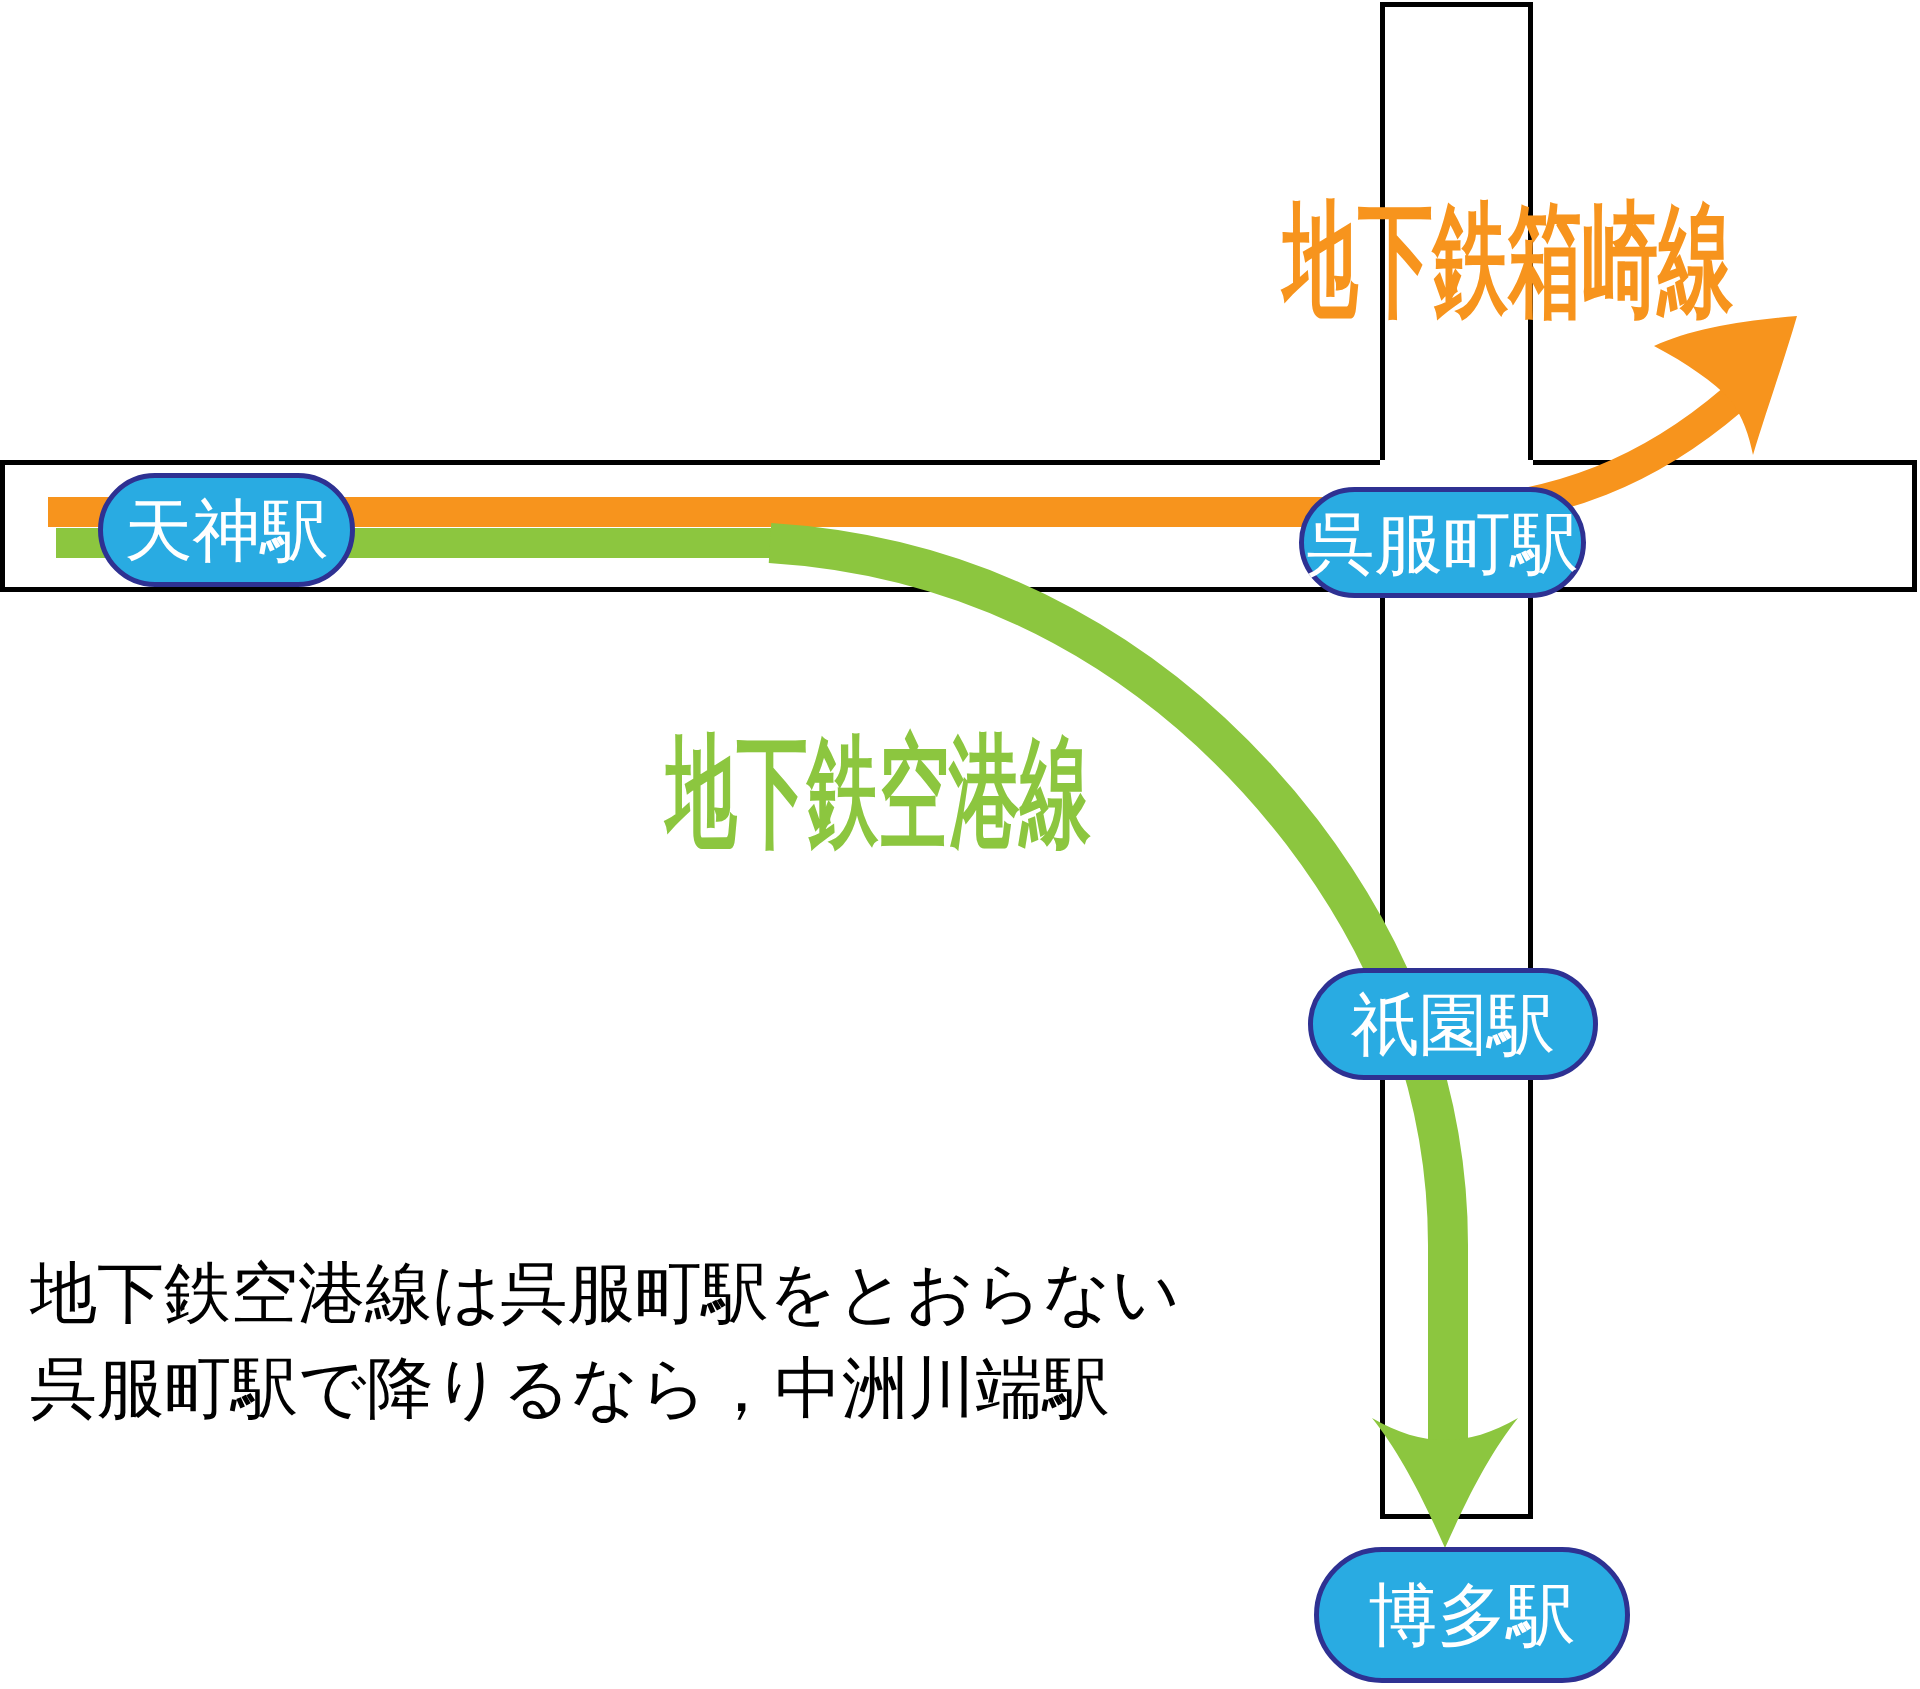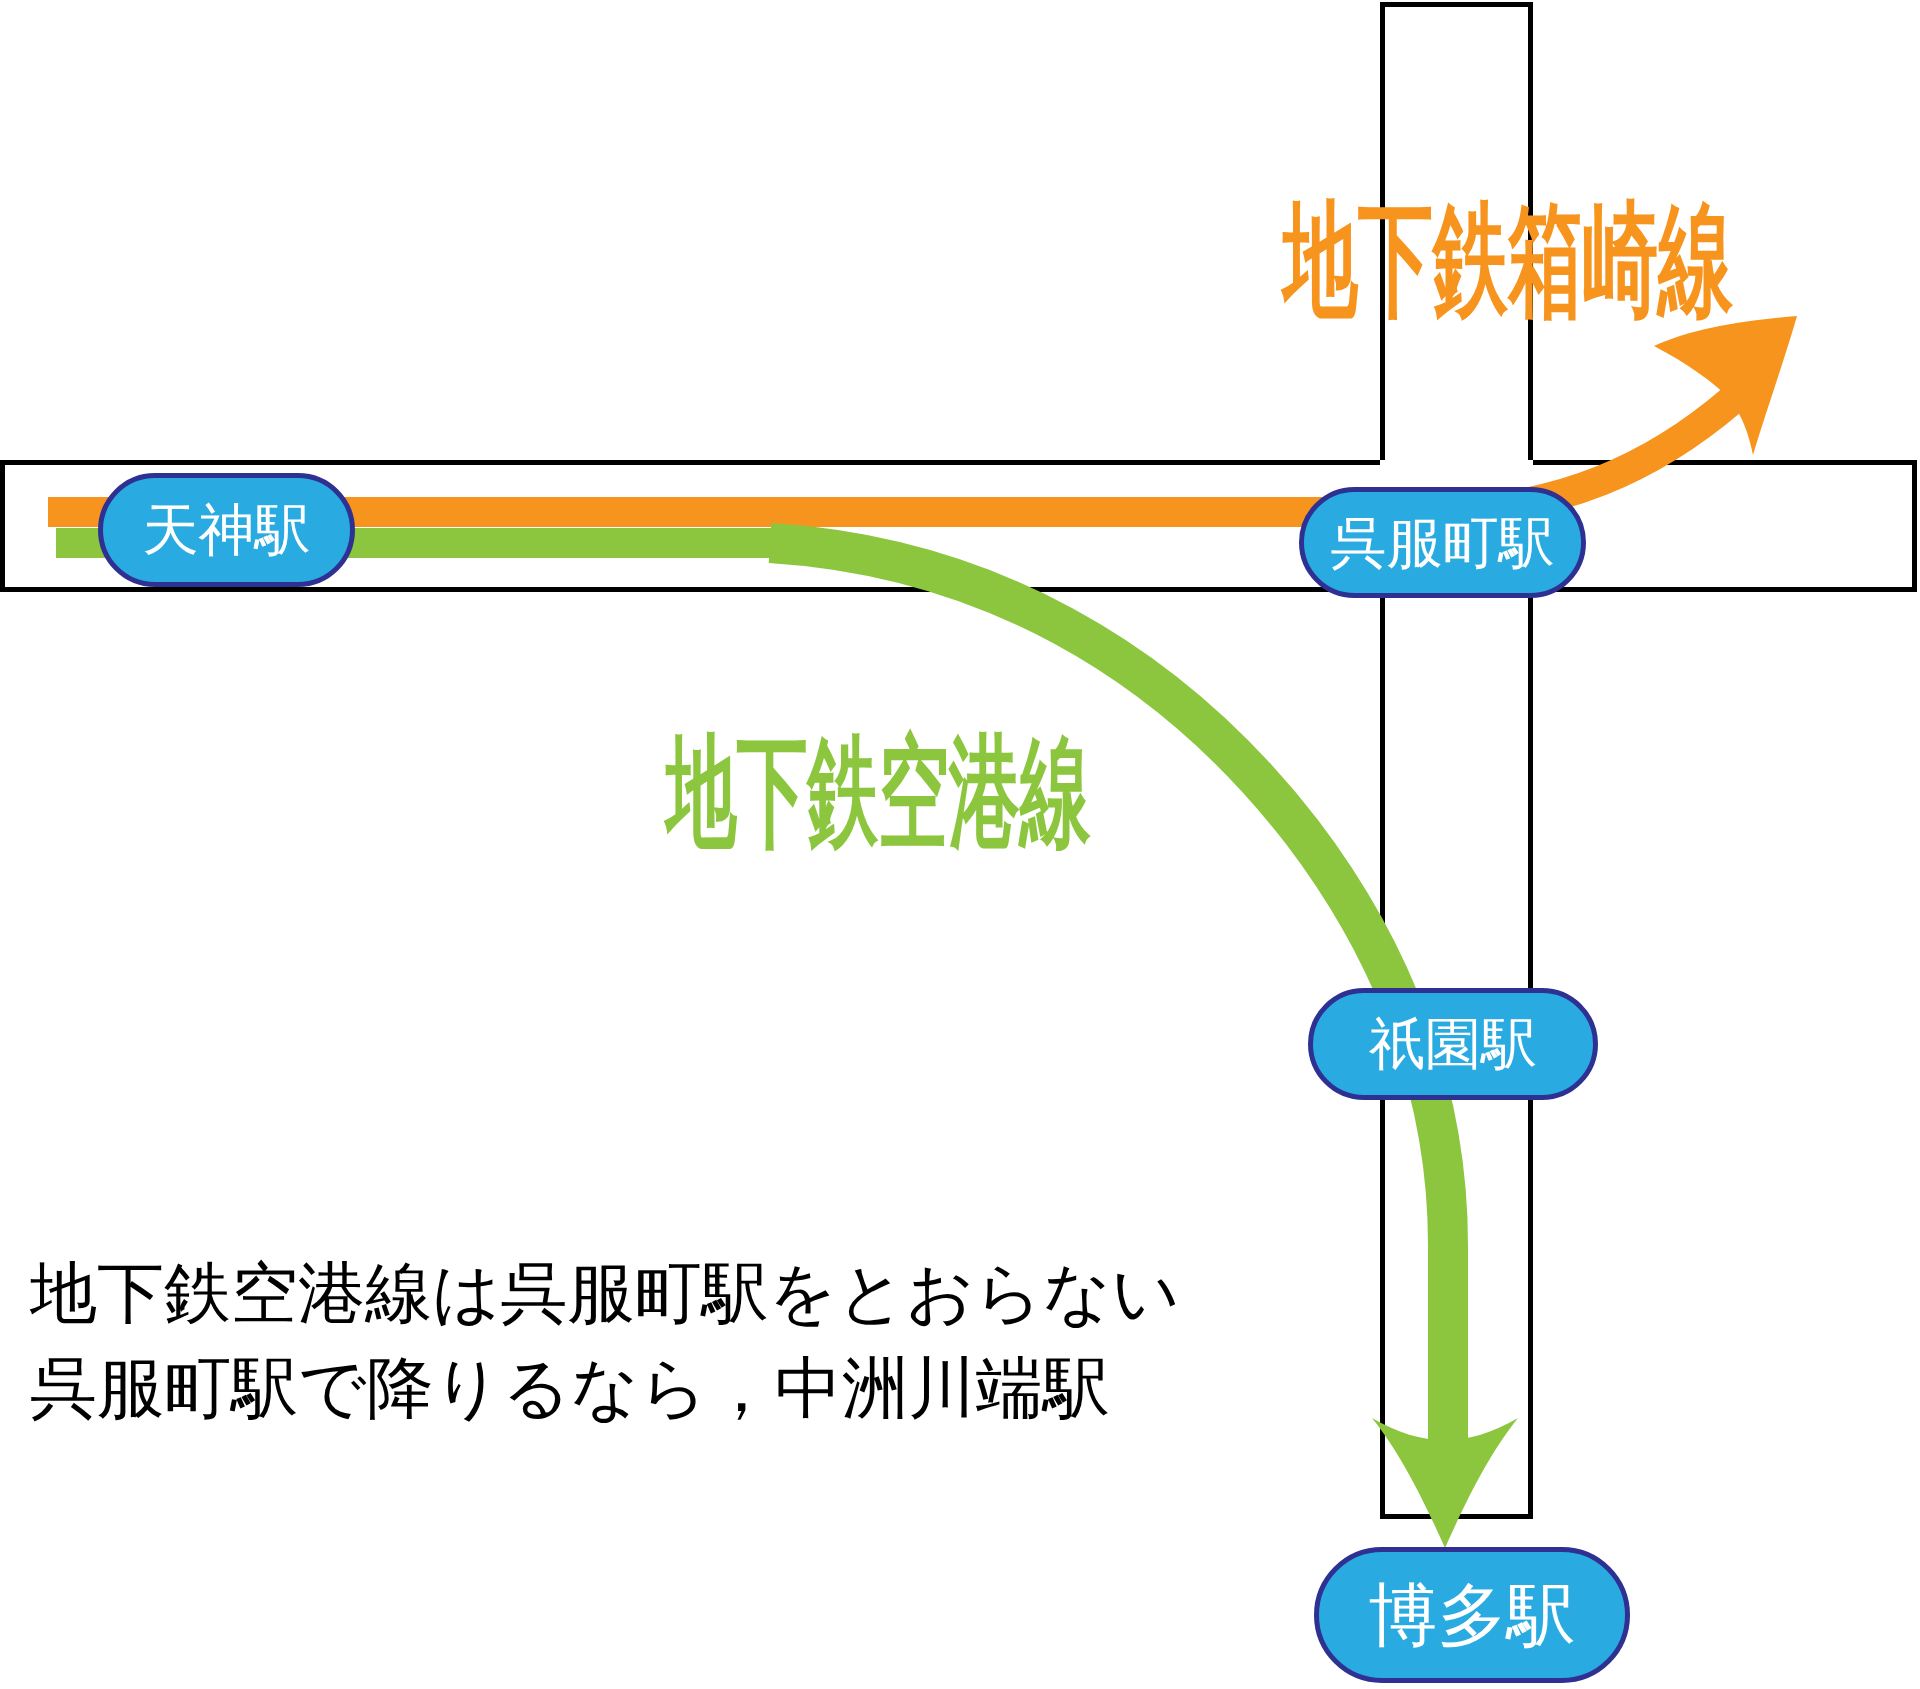--- a/index.html
+++ b/index.html
@@ -6,37 +6,37 @@
   .stage{
     position:relative;width:1920px;height:1689px;overflow:hidden;
     background:#ffffff;
     font-family:"Liberation Sans","DejaVu Sans",sans-serif;
   }
   .stage svg{position:absolute;left:0;top:0;}
   .station{
     position:absolute;box-sizing:border-box;
     background:#29ABE2;border:5px solid #2E3192;border-radius:999px;
     display:flex;align-items:center;justify-content:center;
-    color:#ffffff;font-size:56px;line-height:1;white-space:nowrap;
+    color:#ffffff;font-size:68px;line-height:1;white-space:nowrap;
   }
   .station.big{font-size:69px;}
   .line-label{
     position:absolute;font-weight:bold;line-height:1;white-space:nowrap;
     transform-origin:0 0;
   }
   .label-hakozaki{left:1283px;top:197px;font-size:125px;color:#F7941D;transform:scaleX(0.60);}
   .label-kuko{left:666px;top:731px;font-size:122px;color:#8CC63F;transform:scaleX(0.58);}
   .note{
     position:absolute;left:30px;top:1245px;color:#000000;
     font-size:67px;line-height:95px;white-space:nowrap;
   }
   .st-tenjin{left:98px;top:473px;width:257px;height:114px;}
   .st-nakasu{left:582px;top:473px;width:331px;height:114px;}
   .st-gofuku{left:1299px;top:487px;width:287px;height:111px;}
-  .st-gion{left:1308px;top:988px;width:290px;height:112px;}
+  .st-gion{left:1308px;top:968px;width:290px;height:112px;}
   .st-hakata{left:1314px;top:1547px;width:316px;height:136px;}
 </style>
 </head>
 <body>
 
 <div class="stage">
 
   <svg width="1920" height="1689" viewBox="0 0 1920 1689">
 
     <rect x="2.5" y="462.5" width="1912" height="127" fill="#ffffff" stroke-width="5" stroke="#000000"></rect>

